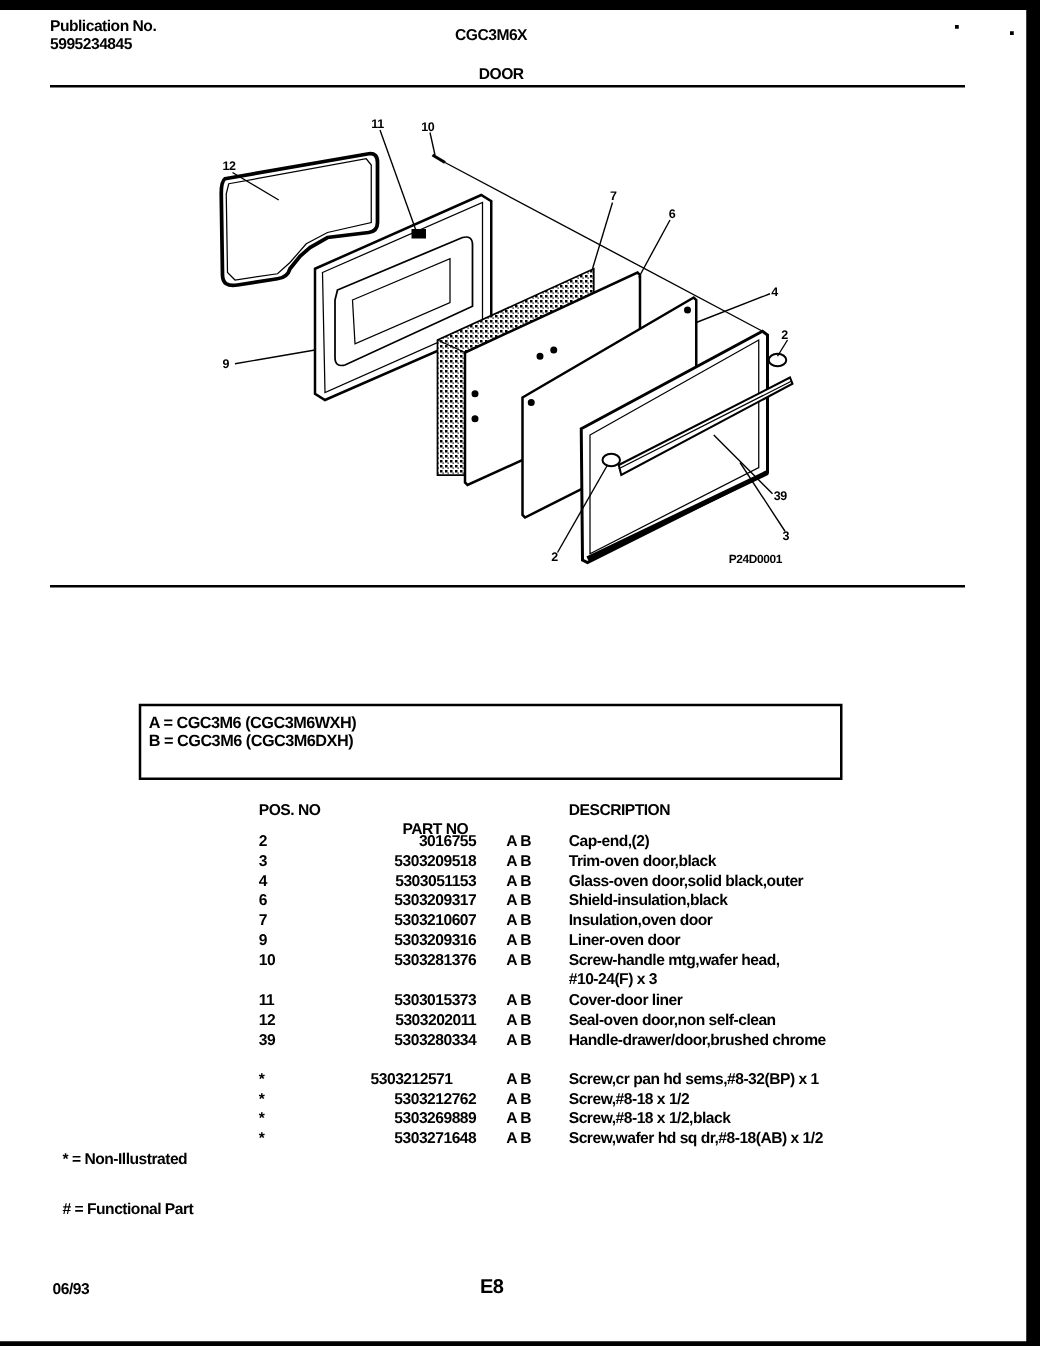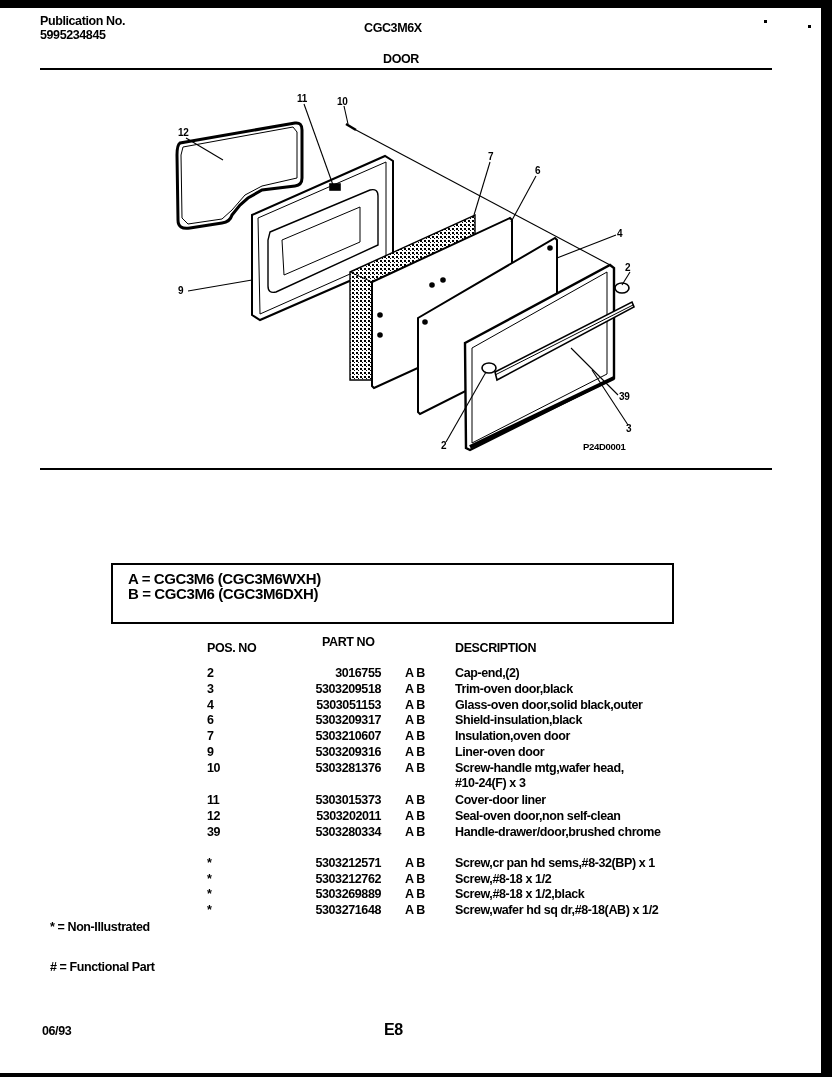--- a/index.html
+++ b/index.html
@@ -4,21 +4,21 @@
 <style>
   html, body { margin:0; padding:0; background:#fff; }
   body { width:832px; height:1077px; position:relative; overflow:hidden;
          font-family:"Liberation Sans", sans-serif; color:#000; }
   .frame-top { position:absolute; left:0; top:0; width:832px; height:8px; background:#000; }
   .frame-right { position:absolute; left:821px; top:0; width:11px; height:1077px; background:#000; }
   .frame-bottom { position:absolute; left:0; top:1073px; width:832px; height:4px; background:#000; }
   .t { position:absolute; font-weight:bold; font-size:12.5px; letter-spacing:-0.4px; white-space:nowrap; line-height:14px; }
   .rule { position:absolute; height:2px; background:#000; }
   .legend-box { position:absolute; left:111px; top:563px; width:559px; height:57px; border:2px solid #000; }
-  .legend-line { position:absolute; left:6px; font-weight:bold; font-size:15px; letter-spacing:-0.4px; white-space:nowrap;margin-left:9px; }
+  .legend-line { position:absolute; left:6px; font-weight:bold; font-size:13px; letter-spacing:-0.4px; white-space:nowrap; }
   .row { position:absolute; height:15px; font-weight:bold; font-size:12.5px; letter-spacing:-0.4px; white-space:nowrap; }
   .c-pos { position:absolute; left:207px; }
   .c-ab { position:absolute; left:405px; }
   .c-desc { position:absolute; left:455px; }
   svg { position:absolute; left:0; top:0; }
 </style>
 </head>
 <body>
 
 <div class="frame-top"></div>
@@ -123,21 +123,21 @@
 </svg>
 
 <div class="rule" style="left:40px;top:468px;width:732px;"></div>
 
 <div class="legend-box">
   <div class="legend-line" style="top:5px;">A = CGC3M6 (CGC3M6WXH)</div>
   <div class="legend-line" style="top:20px;">B = CGC3M6 (CGC3M6DXH)</div>
 </div>
 
 <div class="t" style="left:207px;top:641px;">POS. NO</div>
-<div class="t" style="left:322px;top:635px;">PART NO</div>
+<div class="t" style="left:322px;top:656px;">PART NO</div>
 <div class="t" style="left:455px;top:641px;">DESCRIPTION</div>
 
 <div>
   <div class="row" style="top:666px;left:0;width:832px;">
     <span class="c-pos">2</span>
     <span style="position:absolute;right:451px;">3016755</span>
     <span class="c-ab">A B</span>
     <span class="c-desc">Cap-end,(2)</span>
   </div>
   <div class="row" style="top:682px;left:0;width:832px;">
@@ -192,21 +192,21 @@
     <span class="c-desc">Seal-oven door,non self-clean</span>
   </div>
   <div class="row" style="top:825px;left:0;width:832px;">
     <span class="c-pos">39</span>
     <span style="position:absolute;right:451px;padding-left:44px;">5303280334</span>
     <span class="c-ab">A B</span>
     <span class="c-desc">Handle-drawer/door,brushed chrome</span>
   </div>
   <div class="row" style="top:856px;left:0;width:832px;">
     <span class="c-pos">*</span>
-    <span style="position:absolute;right:451px;">5303212571</span>
+    <span style="position:absolute;right:470px;">5303212571</span>
     <span class="c-ab">A B</span>
     <span class="c-desc">Screw,cr pan hd sems,#8-32(BP) x 1</span>
   </div>
   <div class="row" style="top:872px;left:0;width:832px;">
     <span class="c-pos">*</span>
     <span style="position:absolute;right:451px;">5303212762</span>
     <span class="c-ab">A B</span>
     <span class="c-desc">Screw,#8-18 x 1/2</span>
   </div>
   <div class="row" style="top:887px;left:0;width:832px;">

